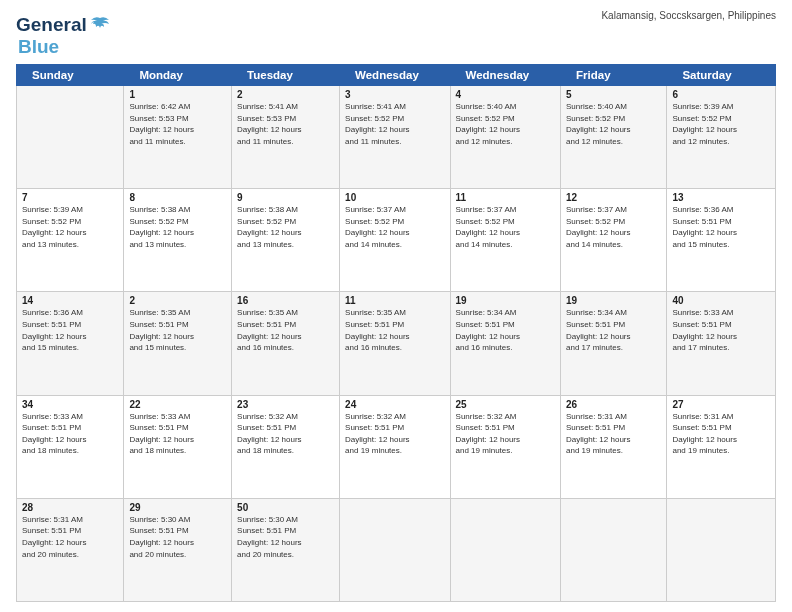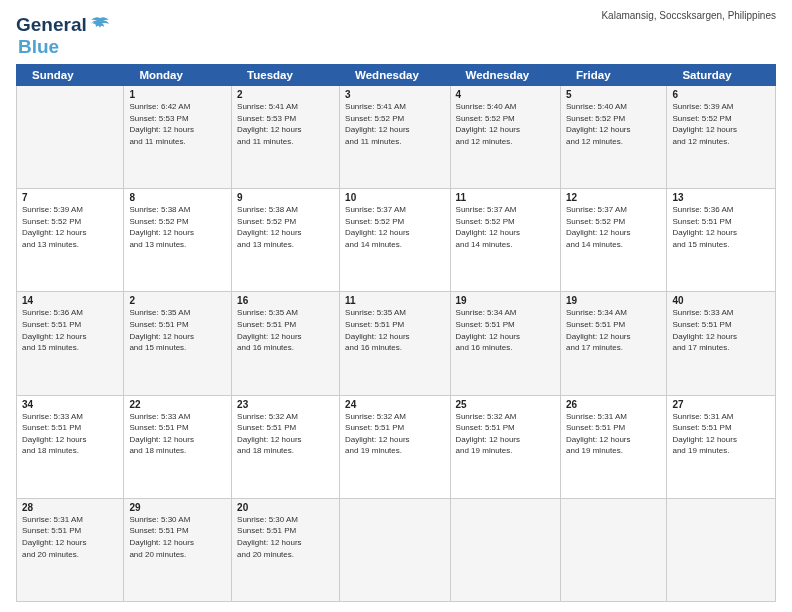--- a/index.html
+++ b/index.html
@@ -326,21 +326,21 @@
 and 20 minutes.</div>
           </td>
           <td>
             <span class="day-num">29</span>
             <div class="day-info" style="white-space: pre-line;">Sunrise: 5:30 AM
 Sunset: 5:51 PM
 Daylight: 12 hours
 and 20 minutes.</div>
           </td>
           <td>
-            <span class="day-num">20</span>
+            <span class="day-num">50</span>
             <div class="day-info" style="white-space: pre-line;">Sunrise: 5:30 AM
 Sunset: 5:51 PM
 Daylight: 12 hours
 and 20 minutes.</div>
           </td>
           <td class="empty-cell"></td>
           <td class="empty-cell"></td>
           <td class="empty-cell"></td>
           <td class="empty-cell"></td>
         </tr>

